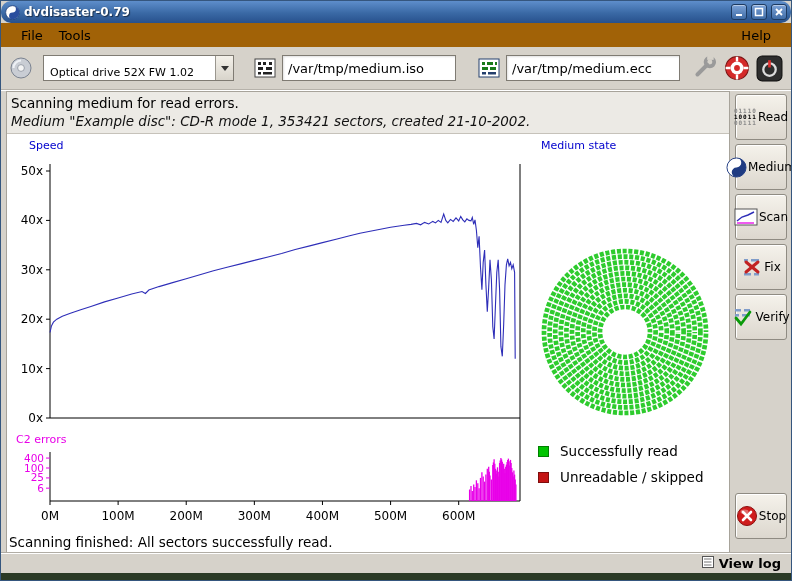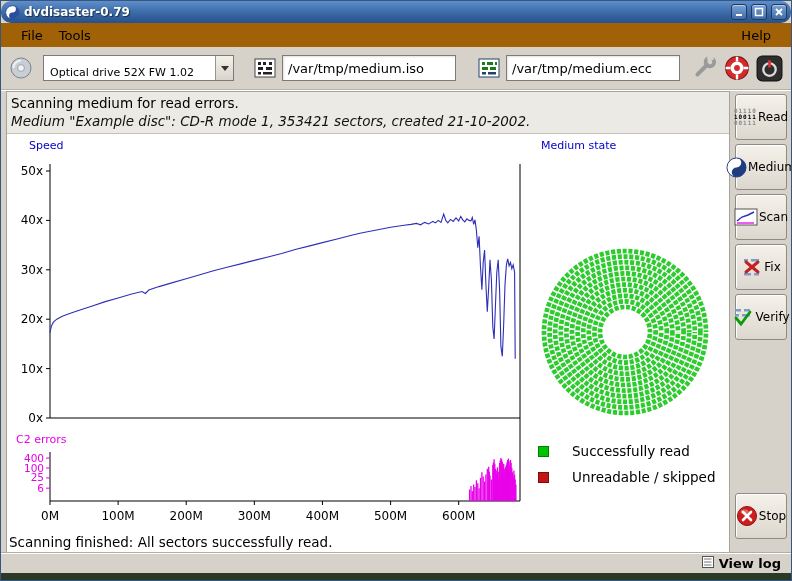--- a/index.html
+++ b/index.html
@@ -43,21 +43,21 @@
   .status-strip{position:absolute;top:0;left:0;right:0;height:42px;background:#eceae5;border-bottom:1px solid #c6c2ba;}
   .status1{position:absolute;left:4px;top:3px;font-size:13.5px;color:#000;white-space:nowrap;}
   .status2{position:absolute;left:4px;top:21px;font-size:13.5px;font-style:italic;color:#111;white-space:nowrap;}
   .lbl{position:absolute;font-size:11px;z-index:3;white-space:nowrap;}
   .lbl-speed{left:22px;top:47px;color:#0000cd;}
   .lbl-medium{left:534px;top:47px;color:#0000cd;}
   .lbl-c2{left:9px;top:341px;color:#e800e8;}
   #plot-svg{position:absolute;left:0;top:60px;z-index:1;}
   #disc-svg{position:absolute;left:528px;top:150px;z-index:2;}
   .legend{position:absolute;left:531px;top:351px;z-index:3;display:flex;flex-direction:column;gap:10px;}
-  .legend-item{display:flex;align-items:center;gap:23px;font-size:13.5px;white-space:nowrap;}
+  .legend-item{display:flex;align-items:center;gap:11px;font-size:13.5px;white-space:nowrap;}
   .swatch{width:11px;height:11px;border:1px solid rgba(0,0,0,.35);display:inline-block;}
 
   
   .sbtn{position:absolute;left:734px;width:52px;height:46px;
     background:linear-gradient(#f5f2eb,#dcd7ce);border:1px solid #8f8b82;border-radius:3px;
     box-shadow:inset 1px 1px 0 #fff;display:flex;flex-direction:row;align-items:center;
     justify-content:center;gap:1px;font-size:12px;cursor:default;}
   .bicon{height:24px;display:flex;flex-direction:column;align-items:center;justify-content:center;position:relative;}
   .bd{font:600 6px/6px "DejaVu Sans Mono","Liberation Mono",monospace;letter-spacing:1px;color:#8a8a8a;}
   .bd.k{color:#000;font-weight:bold;}

